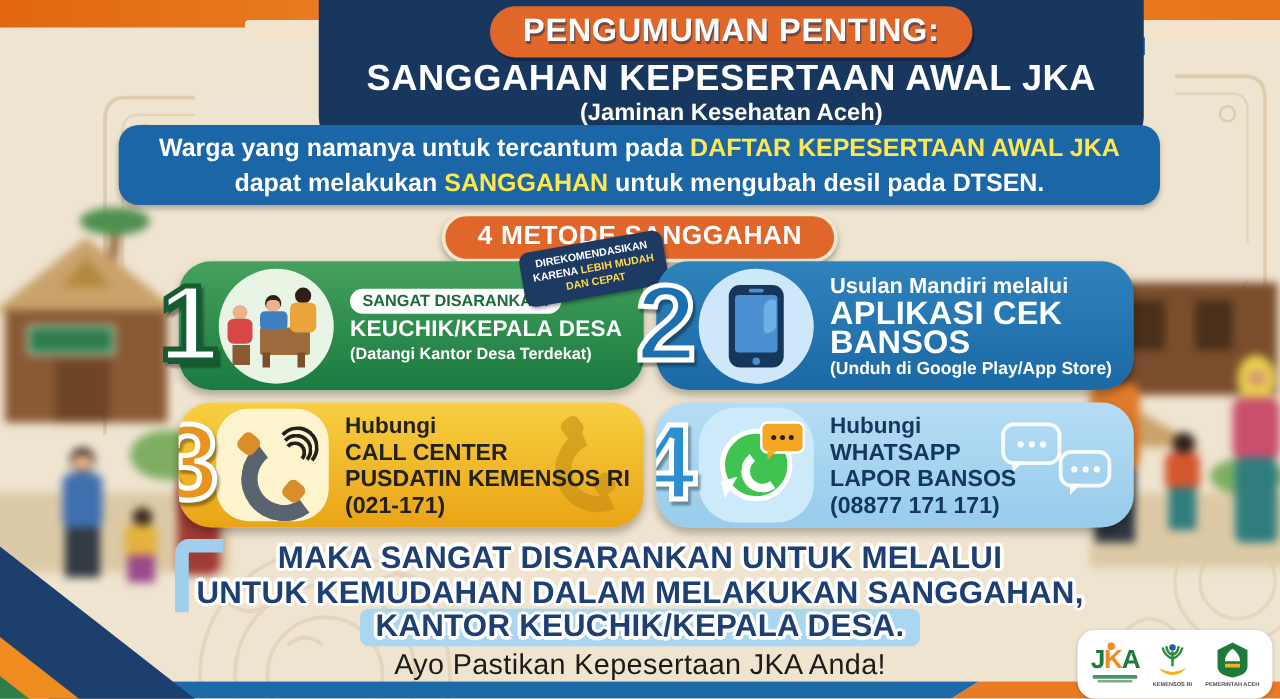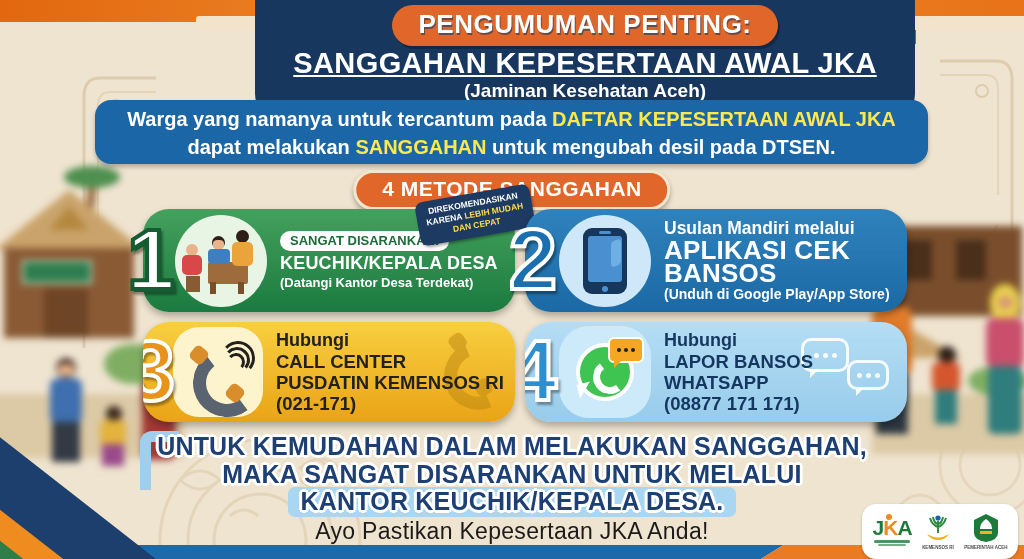--- a/index.html
+++ b/index.html
@@ -23,21 +23,21 @@
   .tab-right{left:797px;top:16px;width:227px;}
   .tab-right-blue{position:absolute;left:828px;top:30px;width:88px;height:14px;background:#2f77ad;}
 
   
   .navy-box{position:absolute;left:255px;top:0;width:660px;height:118px;
     background:#17375f;border-radius:0 0 24px 24px;z-index:3;text-align:center;}
   .kicker-pill{display:inline-block;margin-top:5px;background:#e0662a;border-radius:22px;
     padding:4px 26px 6px;box-shadow:2px 3px 0 rgba(0,0,0,.25);}
   .kicker-pill span{color:#fff;font-size:26px;font-weight:900;letter-spacing:.5px;
     text-shadow:1px 2px 0 rgba(23,55,95,.6);}
-  .header-title{color:#fff;font-size:29px;font-weight:900;letter-spacing:.4px;margin-top:1px;text-decoration:underline;}
+  .header-title{color:#fff;font-size:29px;font-weight:900;letter-spacing:.4px;margin-top:1px;}
   .header-sub{color:#fff;font-size:19px;font-weight:800;margin-top:0px;}
 
   
   .desc-box{position:absolute;left:95px;top:100px;width:833px;height:64px;background:#1b66a7;
     border-radius:16px;z-index:4;text-align:center;color:#fff;font-weight:800;font-size:20px;
     line-height:28px;padding-top:5px;box-sizing:border-box;box-shadow:0 3px 4px rgba(0,0,0,.25);}
   .yellow{color:#ffe84d;}
 
   
   .methods-pill{position:absolute;left:50%;top:170px;transform:translateX(-50%);
@@ -359,40 +359,40 @@
         </div>
       <div class="bubble-orange">
           <i></i>
           <i></i>
           <i></i>
         </div>
     </div>
   </div>
   <div class="card-text">
     <div class="l1">Hubungi</div>
+    <div class="l2">WHATSAPP</div>
     <div class="l2">LAPOR BANSOS</div>
-    <div class="l2">WHATSAPP</div>
     <div class="l2">(08877 171 171)</div>
   </div>
   <div class="chat-wm" style="right:58px;top:16px;width:42px;height:28px;">
       <i></i>
       <i></i>
       <i></i>
     </div>
   <div class="chat-wm" style="right:18px;top:38px;width:36px;height:24px;">
       <i></i>
       <i></i>
       <i></i>
     </div>
 </div>
 
 <div class="bracket"></div>
 <div class="footer-headline">
+  <div>MAKA SANGAT DISARANKAN UNTUK MELALUI</div>
   <div>UNTUK KEMUDAHAN DALAM MELAKUKAN SANGGAHAN,</div>
-  <div>MAKA SANGAT DISARANKAN UNTUK MELALUI</div>
   <div>
     <span class="hl">KANTOR KEUCHIK/KEPALA DESA.</span>
   </div>
 </div>
 
 <div class="cta">Ayo Pastikan Kepesertaan JKA Anda!</div>
 
 <div class="bar-blue"></div>
 <div class="bar-orange"></div>
 <div class="corner-stripe cs-navy"></div>

